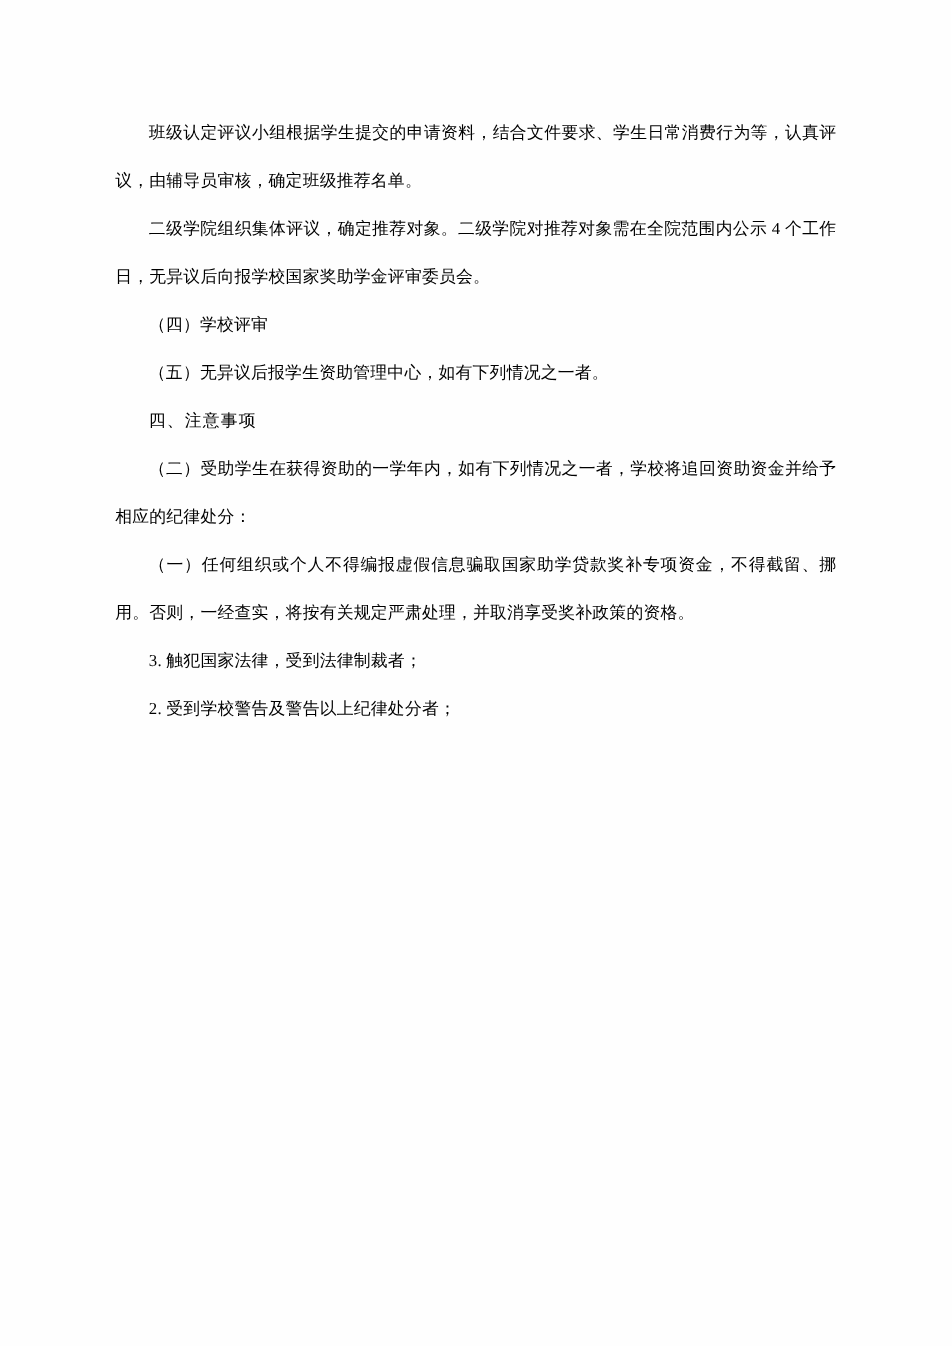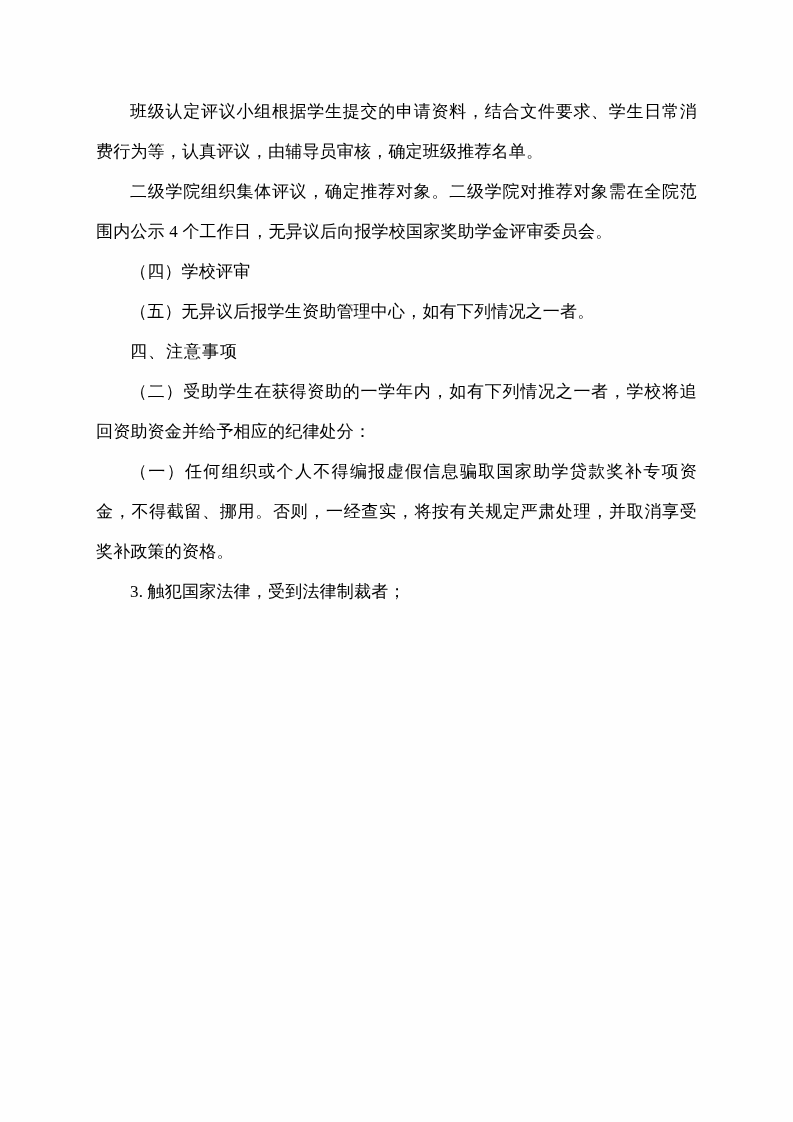--- a/index.html
+++ b/index.html
@@ -16,21 +16,21 @@
   }
   .page {
     position: relative;
     width: 793px;
     height: 1122px;
     background: #fefefe;
     box-sizing: border-box;
     padding: 92px 96px 60px 96px;
   }
   .doc-body {
-    font-size: 17px;
+    font-size: 14px;
     line-height: 40px;
     letter-spacing: 0.2px;
     text-align: justify;
     text-justify: inter-ideograph;
   }
   .para {
     margin: 0;
     text-indent: 2em;
     font-weight: 400;
   }
@@ -49,14 +49,15 @@
 <div class="page">
   <div class="doc-body">
     <p class="para">班级认定评议小组根据学生提交的申请资料，结合文件要求、学生日常消费行为等，认真评议，由辅导员审核，确定班级推荐名单。</p>
     <p class="para">二级学院组织集体评议，确定推荐对象。二级学院对推荐对象需在全院范围内公示 4 个工作日，无异议后向报学校国家奖助学金评审委员会。</p>
     <p class="para">（四）学校评审</p>
     <p class="para">（五）无异议后报学生资助管理中心，如有下列情况之一者。</p>
     <p class="para heading">四、注意事项</p>
     <p class="para">（二）受助学生在获得资助的一学年内，如有下列情况之一者，学校将追回资助资金并给予相应的纪律处分：</p>
     <p class="para">（一）任何组织或个人不得编报虚假信息骗取国家助学贷款奖补专项资金，不得截留、挪用。否则，一经查实，将按有关规定严肃处理，并取消享受奖补政策的资格。</p>
     <p class="para listitem">3. 触犯国家法律，受到法律制裁者；</p>
+    <p class="para listitem">2. 受到学校警告及警告以上纪律处分者；</p>
   </div>
 </div>
 
 </body></html>

